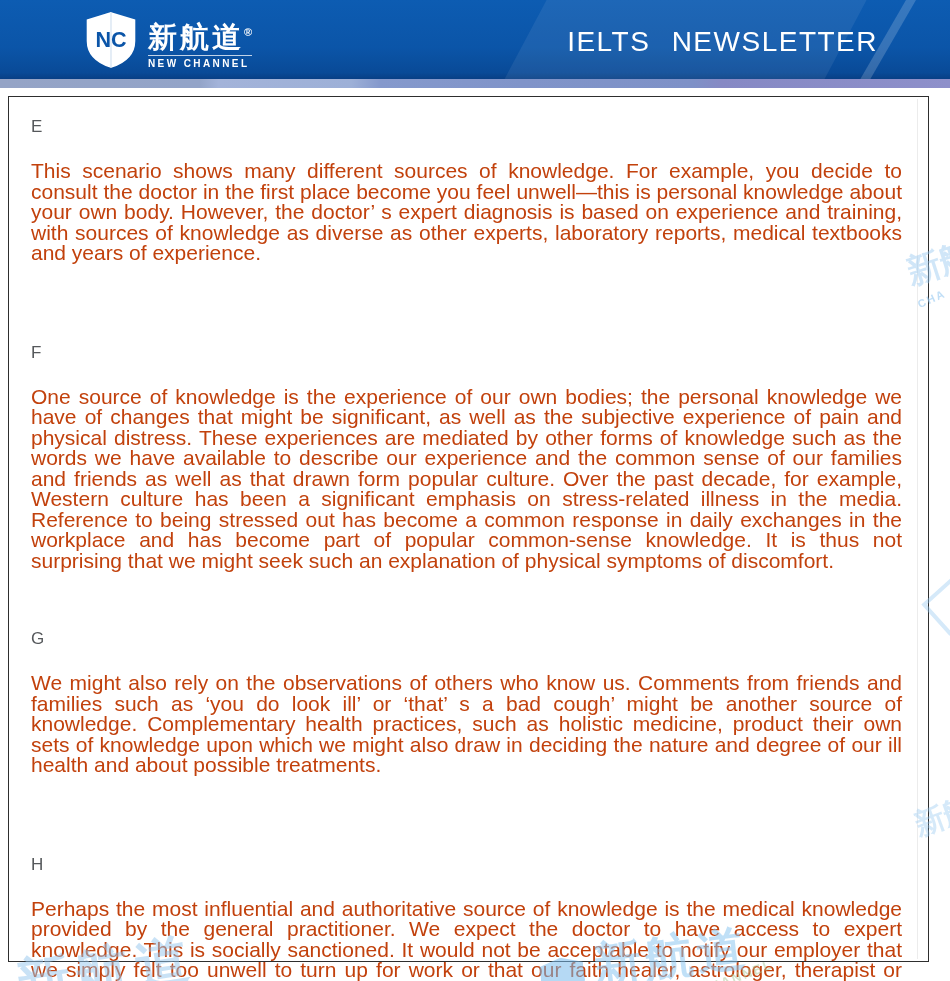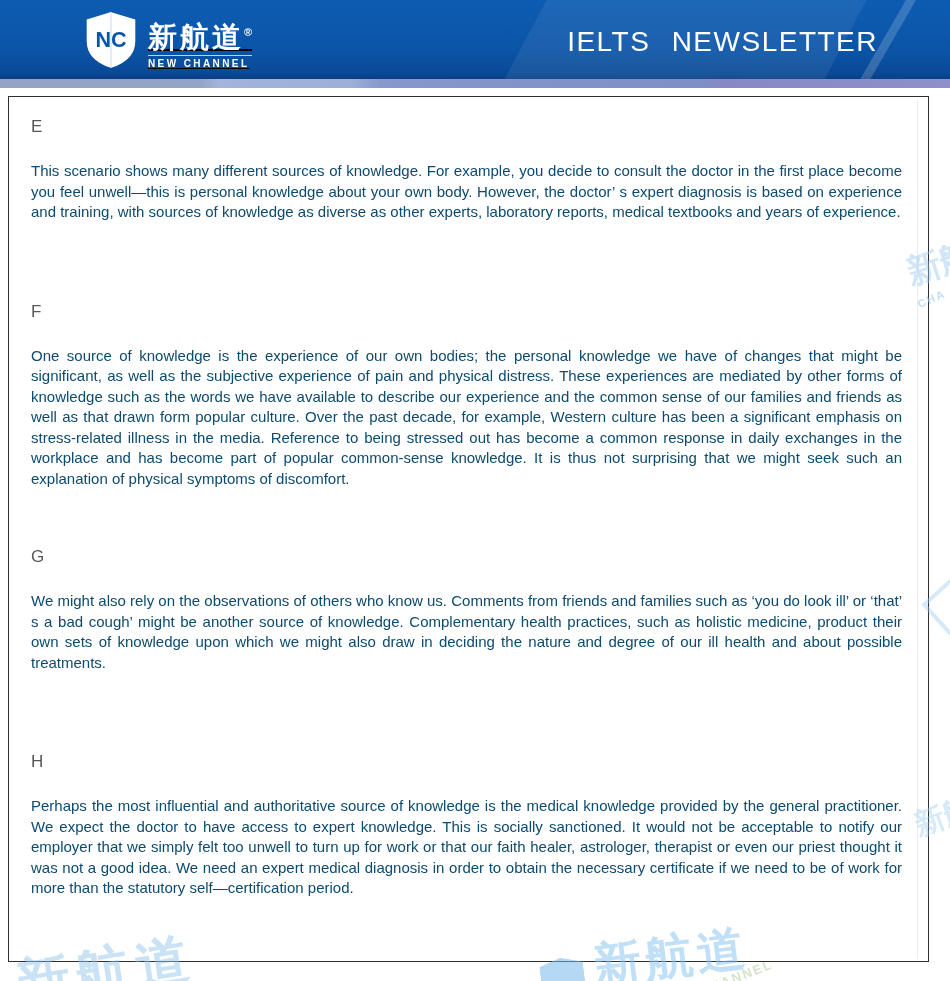--- a/index.html
+++ b/index.html
@@ -15,21 +15,21 @@
   .header-sheen-1 {
     position: absolute; top: -20px; left: 520px; width: 320px; height: 140px;
     background: rgba(255,255,255,0.07); transform: skewX(-28deg);
   }
   .header-sheen-3 {
     position: absolute; top: -30px; left: 880px; width: 10px; height: 150px;
     background: rgba(255,255,255,0.18); transform: skewX(-30deg);
   }
   .brand { position: absolute; left: 84px; top: 11px; display: flex; align-items: flex-start; }
   .brand-shield { width: 54px; height: 58px; margin-right: 10px; }
-  .brand-text-col { display: flex; flex-direction: column; margin-top: 6px; text-decoration: underline; }
+  .brand-text-col { display: flex; flex-direction: column; margin-top: 6px; }
   .brand-cn { color: #ffffff; font-size: 29px; font-weight: bold; letter-spacing: 3px; line-height: 30px; white-space: nowrap; }
   .brand-reg { font-size: 11px; vertical-align: super; letter-spacing: 0; }
   .brand-en { color: #ffffff; font-size: 10px; font-weight: bold; letter-spacing: 2.4px; margin-top: 3px; border-top: 1px solid rgba(255,255,255,0.75); padding-top: 2px; width: 104px; text-align: left; }
   .header-title {
     position: absolute; right: 72px; top: 26px;
     color: #ffffff; font-size: 28px; font-weight: normal;
     letter-spacing: 1.5px; word-spacing: 12px; white-space: nowrap;
   }
   .header-stripe {
     position: absolute; left: 0; top: 79px; width: 100%; height: 9px;
@@ -45,22 +45,22 @@
     position: absolute; left: 8px; top: 96px; width: 921px; height: 866px;
     border: 1px solid #2e2e2e; background: #ffffff;
     padding: 20px 26px 20px 22px;
   }
   .doc-inner-line {
     position: absolute; top: 2px; bottom: 2px; right: 10px; width: 1px;
     background: #ececec;
   }
   .section-label { font-size: 17px; line-height: 20px; color: #55585b; }
   .section-para {
-    margin-top: 24px; font-size: 15px; line-height: 20.5px;
-    color: #0c4a6e; text-align: justify;
+    margin-top: 24px; font-size: 21px; line-height: 20.5px;
+    color: #c2410c; text-align: justify;
   }
   .m-lg { margin-top: 79px; }
   .m-md { margin-top: 58px; }
 
   
   .wm { position: absolute; pointer-events: none; color: rgba(137,190,233,0.55); }
   .wm-bottom-left {
     left: 16px; top: 936px; font-size: 54px; font-weight: bold; letter-spacing: 6px;
     transform: rotate(-9deg); color: rgba(148,198,238,0.5);
   }

